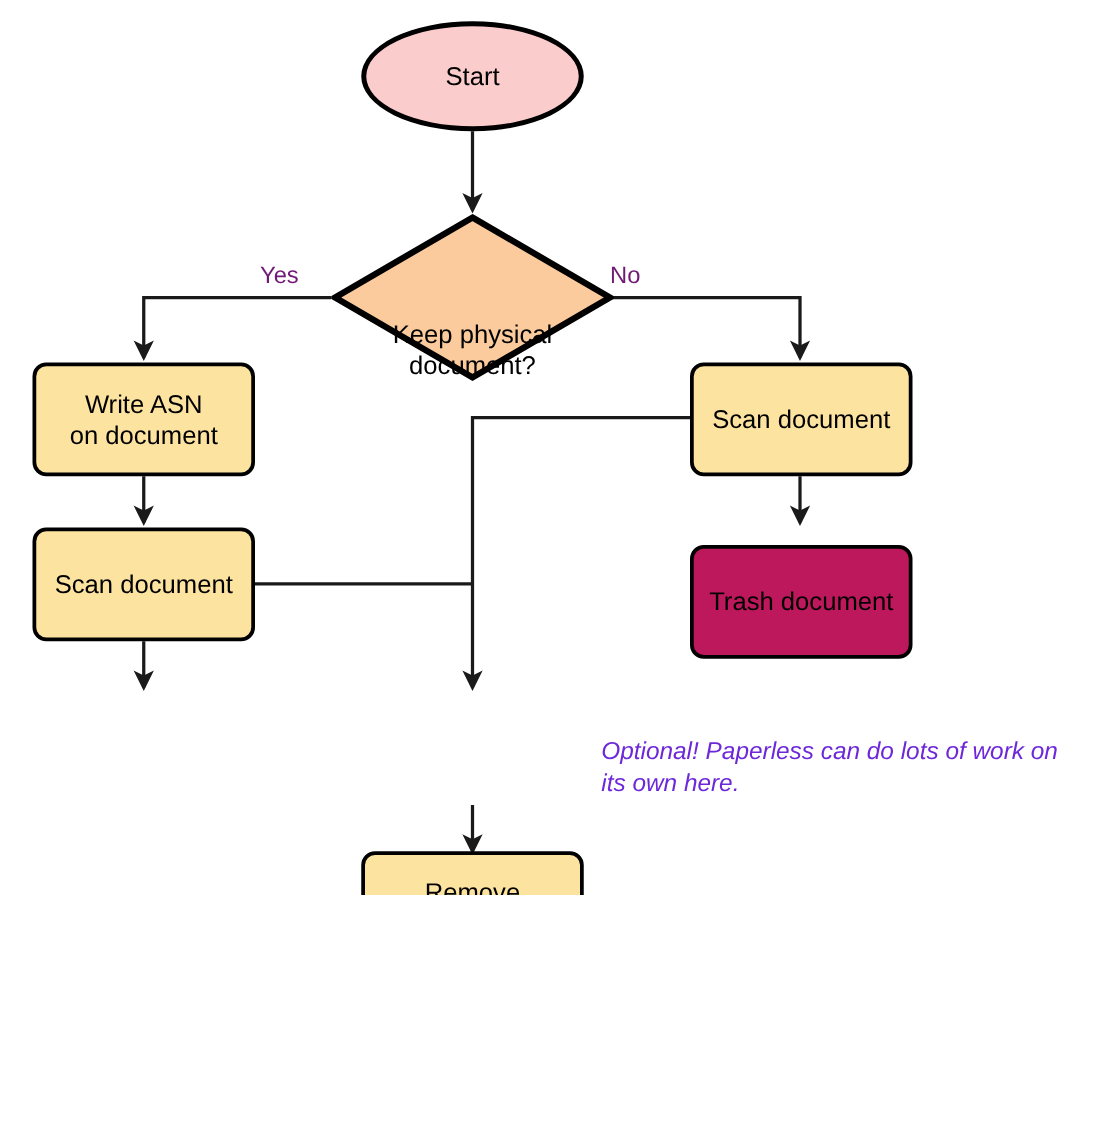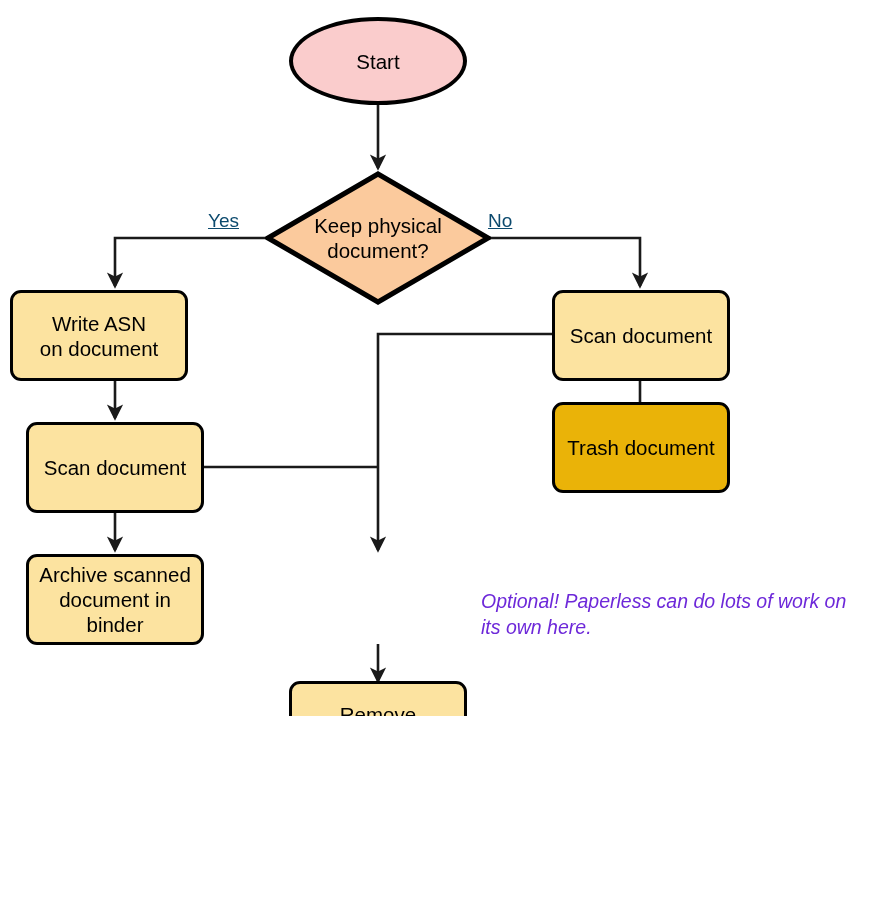--- a/index.html
+++ b/index.html
@@ -43,37 +43,36 @@
     font-size: 20.5px;
   }
   .node-terminal {
     border: 4px solid #000000;
     border-radius: 50%;
     font-size: 20.5px;
   }
   .node-decision-wrap {
     position: absolute;
     display: flex;
-    align-items: center;
+    align-items: flex-end;
     justify-content: center;
   }
   .node-decision-label {
     position: relative;
     z-index: 3;
     font-size: 20.5px;
     text-align: center;
     line-height: 1.22;
     white-space: pre-line;
   }
   .edge-label {
     position: absolute;
     font-size: 19px;
-    color: #0c4a6e;
+    color: #701a75;
     white-space: nowrap;
-    text-decoration: underline;
   }
   .note {
     position: absolute;
     font-size: 19.5px;
     font-style: italic;
     line-height: 1.35;
     color: #6d28d9;
     white-space: pre-line;
   }
 </style>
@@ -122,40 +121,35 @@
       <polygon points="113,3 223,67 113,131 3,67" fill="#FBCA9D" stroke="#000000" stroke-width="5" stroke-linejoin="miter"></polygon>
     </svg>
     <span class="node-decision-label">Keep physical
 document?</span>
   </div>
 
   <span class="edge-label" style="left:208px; top:210px;">Yes</span>
 
   <span class="edge-label" style="left:488px; top:210px;">No</span>
 
-  <div class="node node-process" style="left:10px; top:290px; width:178px; height:91px; background:#FCE3A0;">
+  <div class="node node-process" style="left:26px; top:290px; width:178px; height:91px; background:#FCE3A0;">
     <span>Write ASN
 on document</span>
   </div>
 
   <div class="node node-process" style="left:26px; top:422px; width:178px; height:91px; background:#FCE3A0;">
     <span>Scan document</span>
   </div>
 
-  <div class="node node-process" style="left:26px; top:554px; width:178px; height:91px; background:#FCE3A0;">
-    <span>Archive scanned
-document in
-binder</span>
-  </div>
 
   <div class="node node-process" style="left:552px; top:290px; width:178px; height:91px; background:#FCE3A0;">
     <span>Scan document</span>
   </div>
 
-  <div class="node node-process" style="left:552px; top:402px; width:178px; height:91px; background:#eab308;">
+  <div class="node node-process" style="left:552px; top:436px; width:178px; height:91px; background:#be185d;">
     <span>Trash document</span>
   </div>
 
 
   <div class="node node-process" style="left:289px; top:681px; width:178px; height:91px; background:#FCE3A0;">
     <span>Remove
 inbox tag</span>
   </div>
 
 

